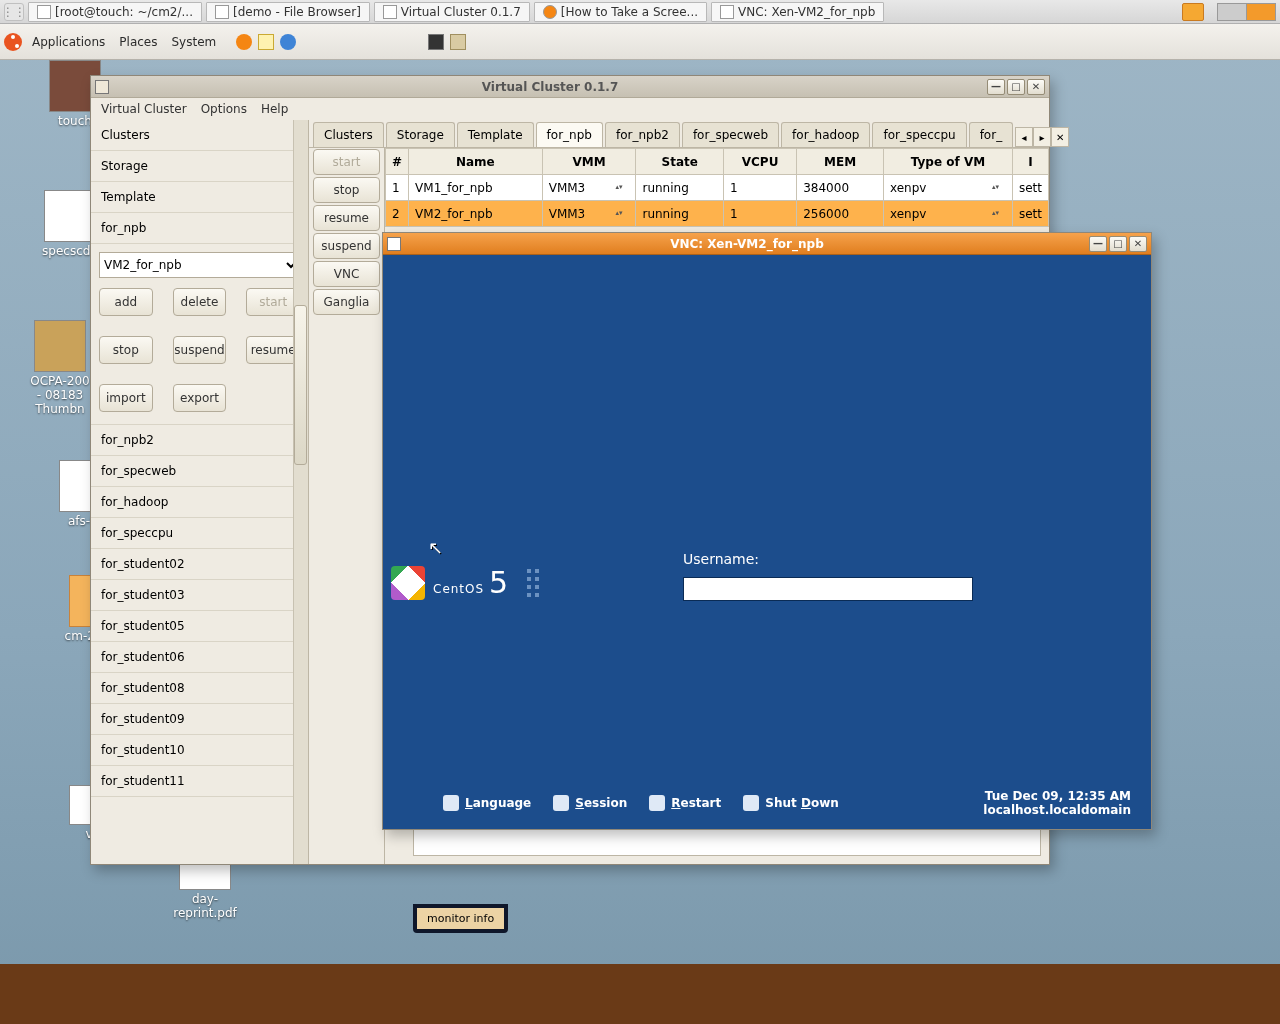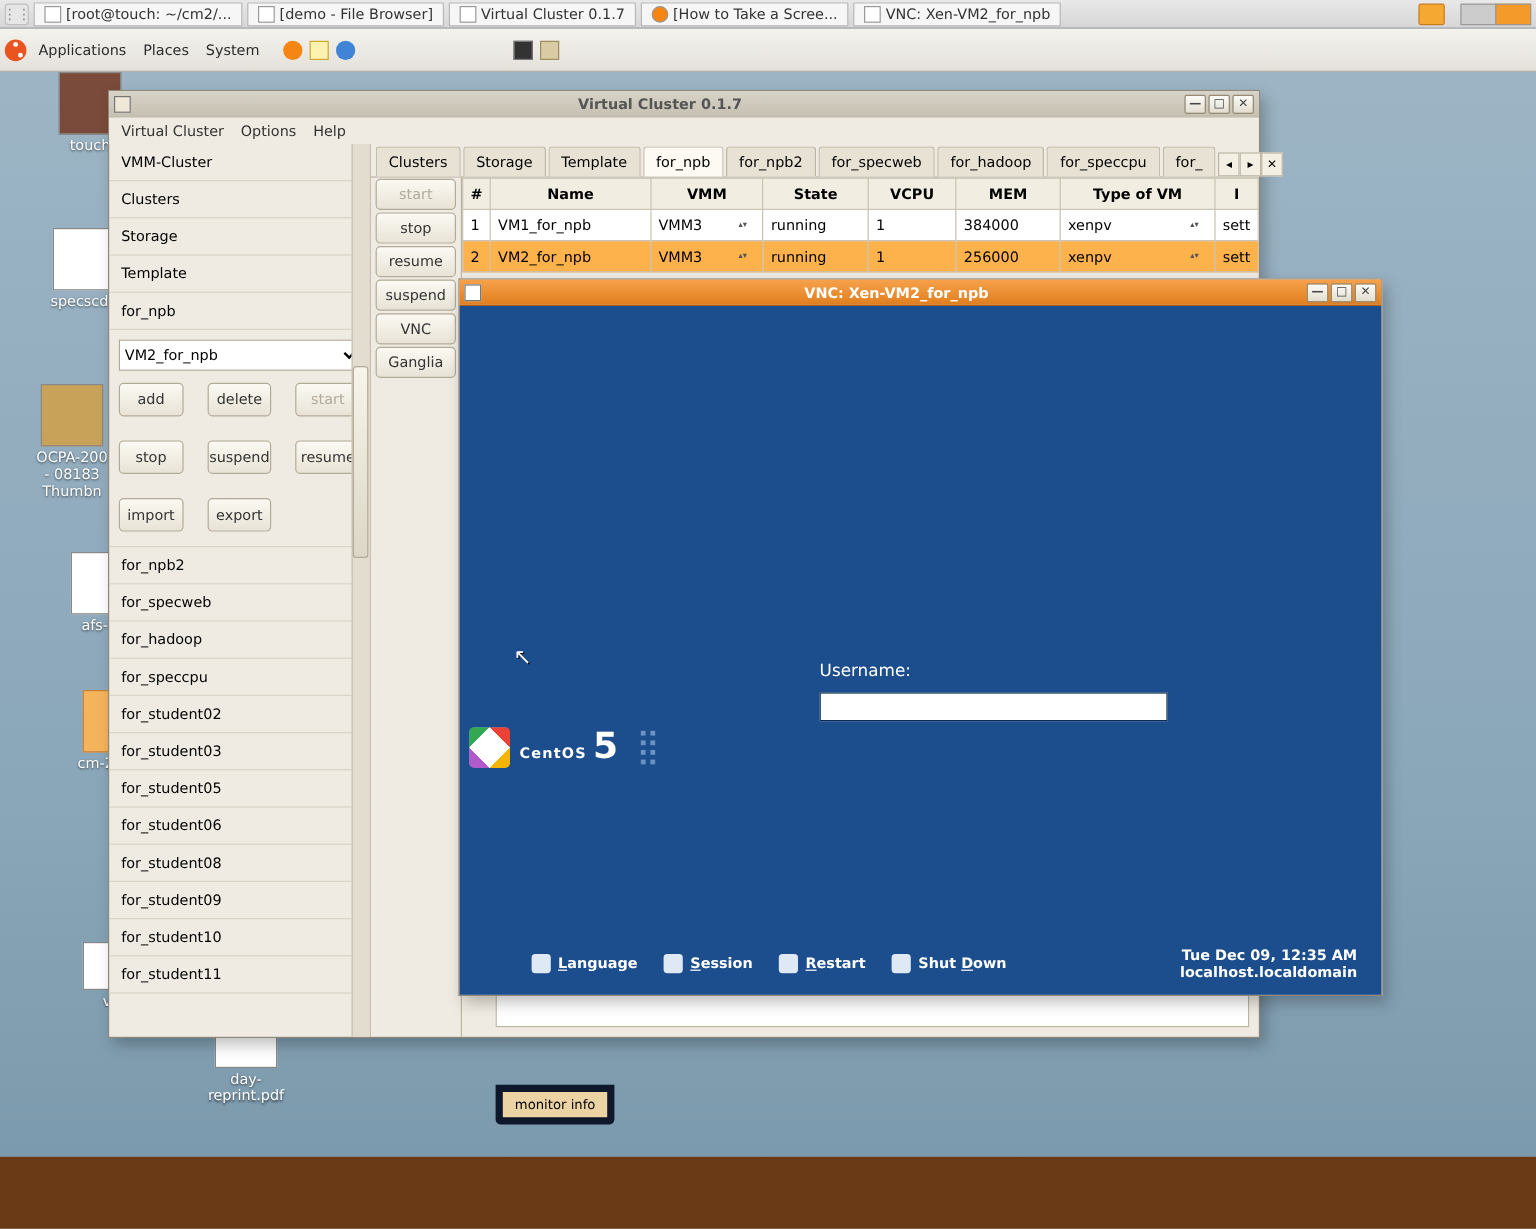--- a/index.html
+++ b/index.html
@@ -72,25 +72,25 @@
 .tblwrap { flex:1; overflow:hidden; }
 table.vmt { border-collapse:collapse; width:100%; }
 table.vmt th, table.vmt td { border:1px solid #c9c3b3; padding:4px 6px; background:#fff; font-size:12px; text-align:left; height:26px; }
 table.vmt th { background:#f1ede1; text-align:center; font-weight:bold; }
 tr.sel td { background:#feb24c !important; }
 td.rownum { width:20px; text-align:center; background:#f1ede1; }
 .cell-combo { display:flex; justify-content:space-between; align-items:center; }
 .spin { width:14px; display:flex; flex-direction:column; font-size:7px; line-height:7px; color:#555; }
 
 .monitor-box { position:absolute; left:322px; right:8px; bottom:8px; top:612px; border:1px solid #bdb6a5; background:#fff; }
-.monitor-tab { position:absolute; left:322px; top:828px; padding:4px 10px; background:#ecd3a4; border:6px solid #0f172a; border-radius:0 0 4px 4px; font-size:11px; }
+.monitor-tab { position:absolute; left:322px; top:828px; padding:4px 10px; background:#ecd3a4; border:4px solid #0f172a; border-radius:0 0 4px 4px; font-size:11px; }
 
 
 .vnc-body { position:absolute; top:22px; left:0; right:0; bottom:0; background:#1c4d8c; color:#fff; }
-.centos-logo { position:absolute; left:8px; top:310px; display:flex; align-items:center; gap:8px; font-size:26px; font-weight:bold; letter-spacing:1px;margin-top:40px; }
+.centos-logo { position:absolute; left:8px; top:310px; display:flex; align-items:center; gap:8px; font-size:26px; font-weight:normal; letter-spacing:1px; }
 .centos-mark { width:34px; height:34px; display:inline-block; background:
   linear-gradient(45deg,#b15bcb 25%,transparent 25%),
   linear-gradient(-45deg,#f4b400 25%,transparent 25%),
   linear-gradient(135deg,#33a852 25%,transparent 25%),
   linear-gradient(-135deg,#ea4335 25%,transparent 25%);
   background-color:#fff; border-radius:4px; }
 .centos-dots { width:12px; display:grid; grid-template-columns:repeat(2,4px); grid-auto-rows:4px; gap:4px; margin-left:10px; }
 .centos-dots i { background:#6c92c1; }
 .login-block { position:absolute; left:300px; top:296px; }
 .login-block label { font-size:14px; }
@@ -177,21 +177,20 @@
     </div>
   </div>
   <div class="vc-body">
     <div class="menubar">
       <span>Virtual Cluster</span>
       <span>Options</span>
       <span>Help</span>
     </div>
     <div class="vc-main">
       <div class="vc-left">
-        <div class="lrow">VMM-Cluster</div>
         <div class="lrow">Clusters</div>
         <div class="lrow">Storage</div>
         <div class="lrow">Template</div>
         <div class="lrow">for_npb</div>
         <div class="panel">
           <select class="combo">
             <option>VM2_for_npb</option>
           </select>
           <div class="btn-grid">
             <button class="gbtn">add</button>

